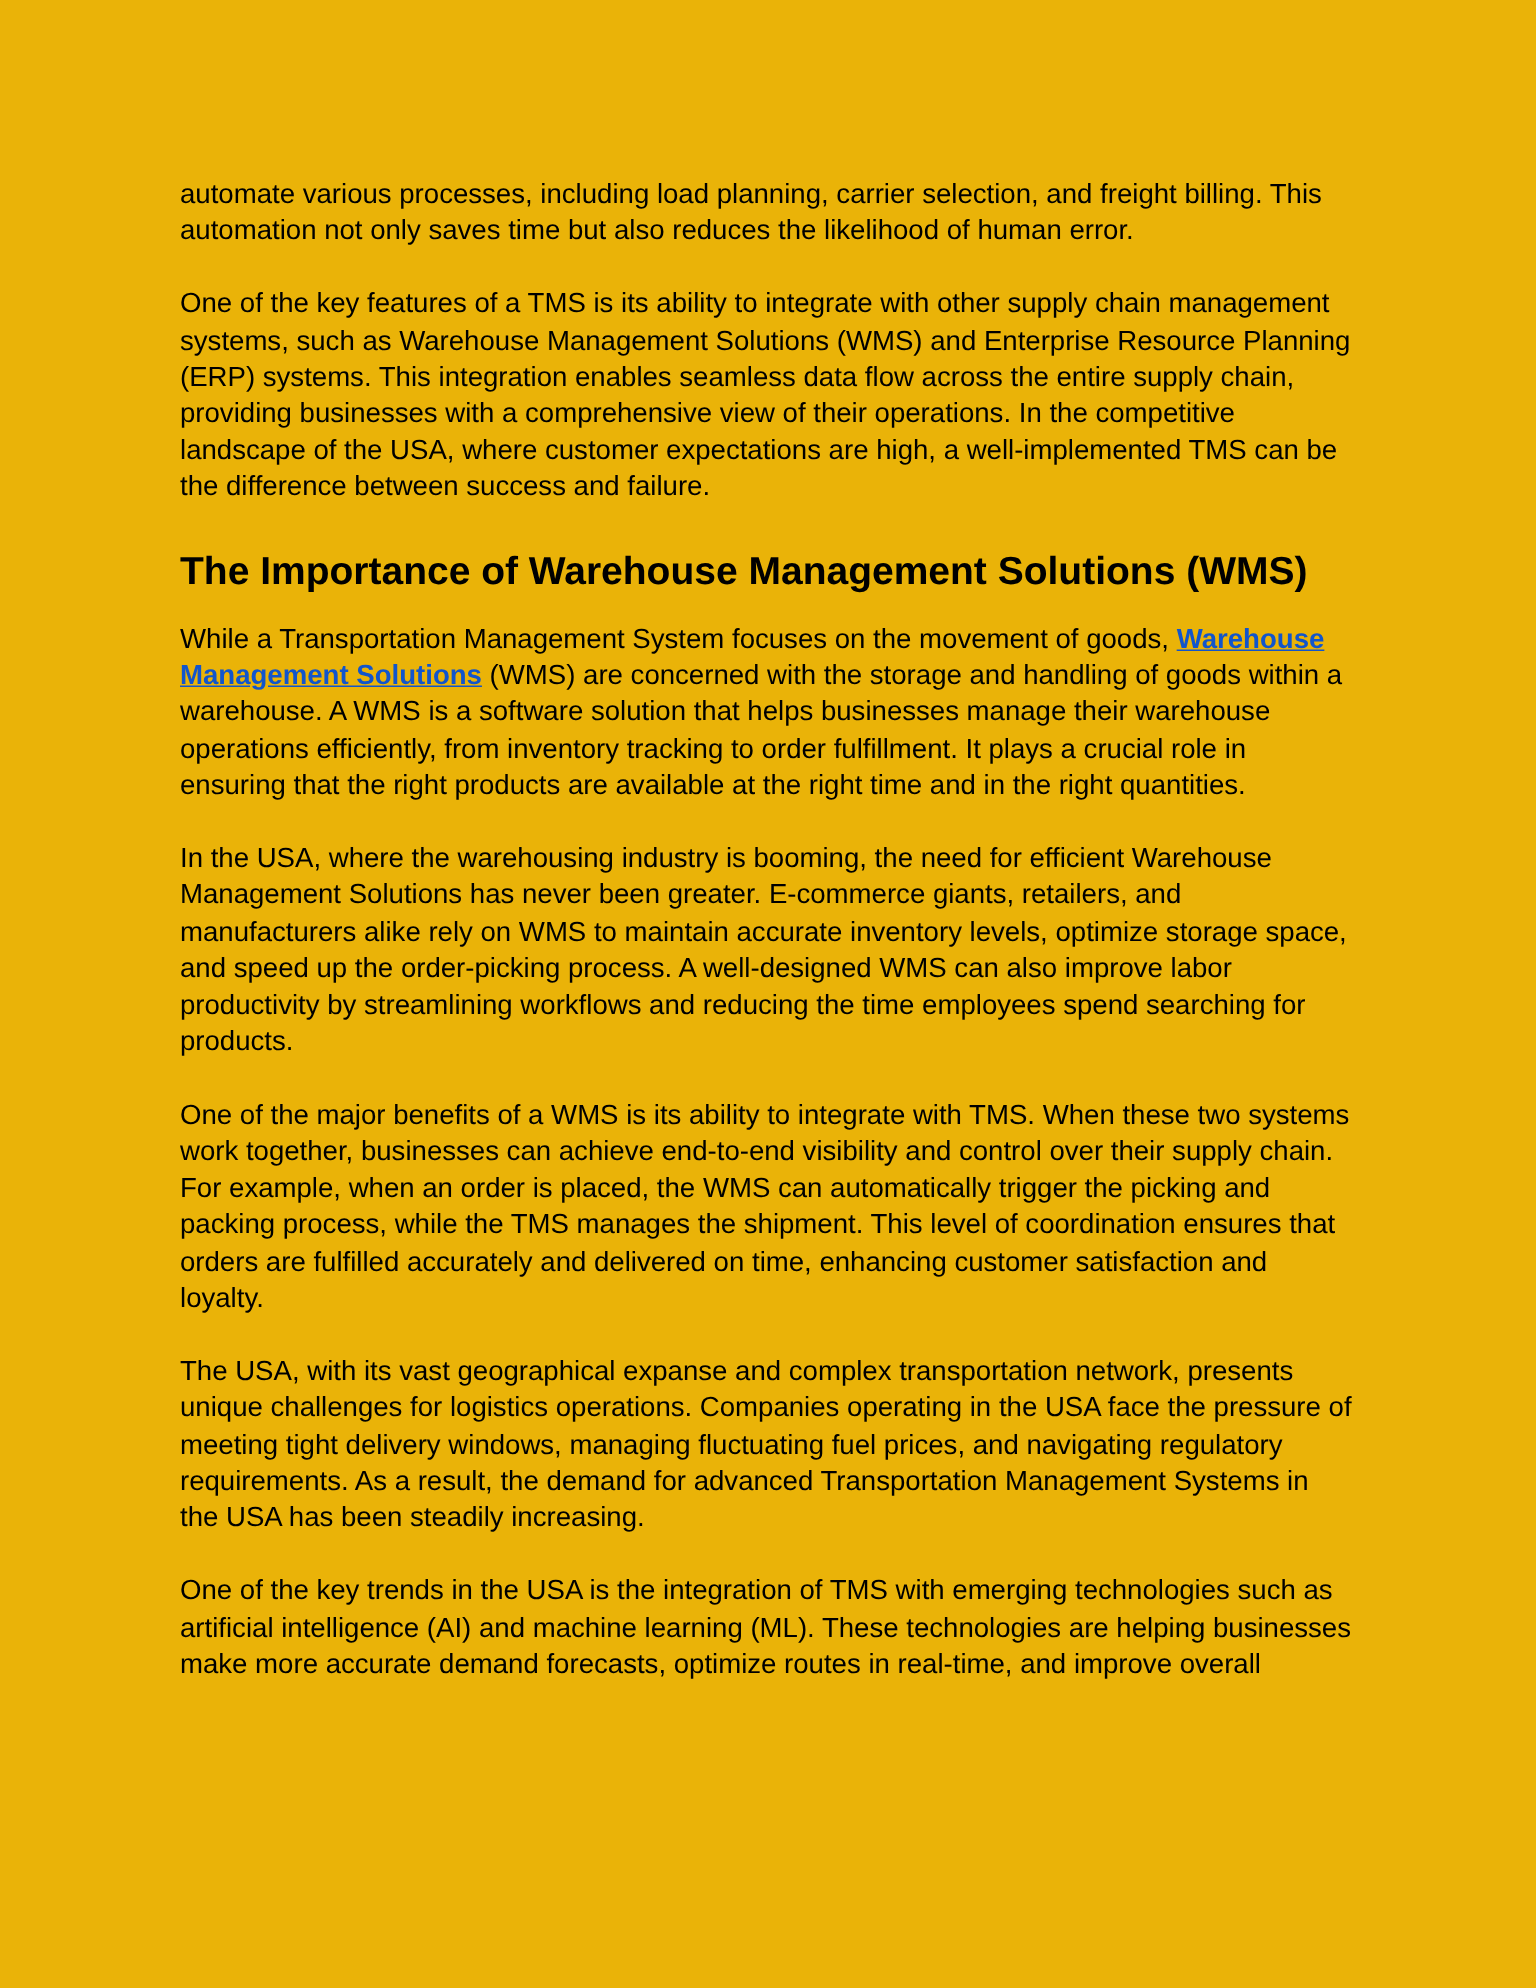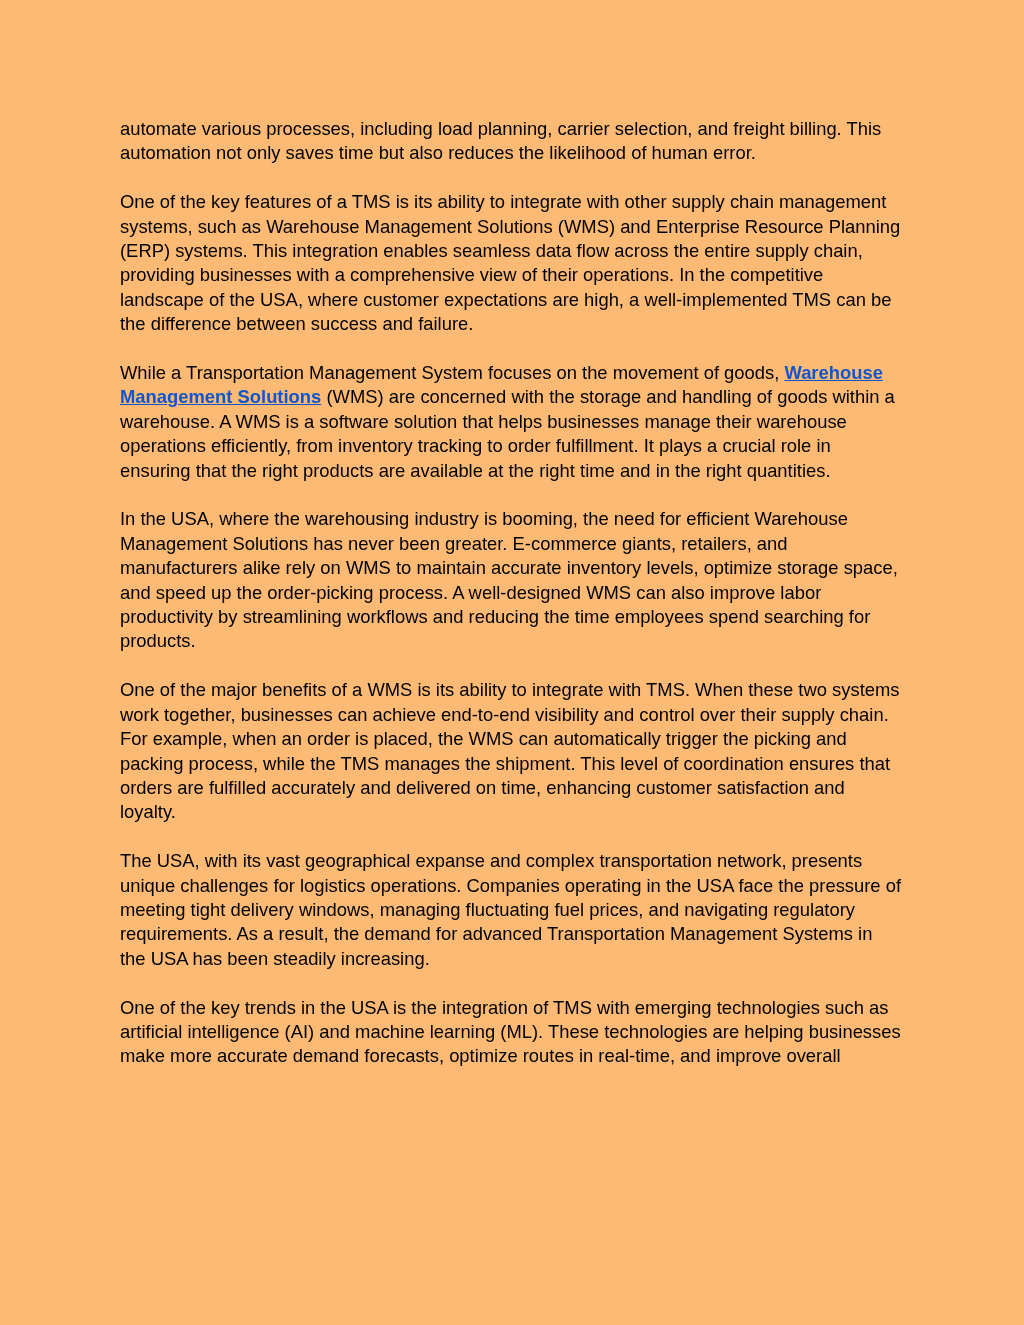--- a/index.html
+++ b/index.html
@@ -12,21 +12,21 @@
     background: #ffffff;
     overflow: hidden;
     font-family: "Liberation Sans", "DejaVu Sans", sans-serif;
     color: #000000;
   }
   .page {
     box-sizing: border-box;
     width: 1024px;
     height: 1325px;
     padding: 117px 121px 0 120px;
-    background: #fdba74;
+    background: #eab308;
   }
   .doc p {
     font-size: 18.4px;
     line-height: 24.4px;
     margin: 0 0 24.4px 0;
     font-weight: 400;
   }
   .doc h2 {
     font-size: 26px;
     line-height: 35px;
@@ -43,20 +43,21 @@
 </style>
 </head>
 <body>
 
 <div class="page doc">
 
   <p>automate various processes, including load planning, carrier selection, and freight billing. This automation not only saves time but also reduces the likelihood of human error.</p>
 
   <p>One of the key features of a TMS is its ability to integrate with other supply chain management systems, such as Warehouse Management Solutions (WMS) and Enterprise Resource Planning (ERP) systems. This integration enables seamless data flow across the entire supply chain, providing businesses with a comprehensive view of their operations. In the competitive landscape of the USA, where customer expectations are high, a well-implemented TMS can be the difference between success and failure.</p>
 
+  <h2>The Importance of Warehouse Management Solutions (WMS)</h2>
 
   <p><span>While a Transportation Management System focuses on the movement of goods, </span><a class="doc-link">Warehouse Management Solutions</a><span> (WMS) are concerned with the storage and handling of goods within a warehouse. A WMS is a software solution that helps businesses manage their warehouse operations efficiently, from inventory tracking to order fulfillment. It plays a crucial role in ensuring that the right products are available at the right time and in the right quantities.</span></p>
 
   <p>In the USA, where the warehousing industry is booming, the need for efficient Warehouse Management Solutions has never been greater. E-commerce giants, retailers, and manufacturers alike rely on WMS to maintain accurate inventory levels, optimize storage space, and speed up the order-picking process. A well-designed WMS can also improve labor productivity by streamlining workflows and reducing the time employees spend searching for products.</p>
 
   <p>One of the major benefits of a WMS is its ability to integrate with TMS. When these two systems work together, businesses can achieve end-to-end visibility and control over their supply chain. For example, when an order is placed, the WMS can automatically trigger the picking and packing process, while the TMS manages the shipment. This level of coordination ensures that orders are fulfilled accurately and delivered on time, enhancing customer satisfaction and loyalty.</p>
 
 
   <p>The USA, with its vast geographical expanse and complex transportation network, presents unique challenges for logistics operations. Companies operating in the USA face the pressure of meeting tight delivery windows, managing fluctuating fuel prices, and navigating regulatory requirements. As a result, the demand for advanced Transportation Management Systems in the USA has been steadily increasing.</p>
 

